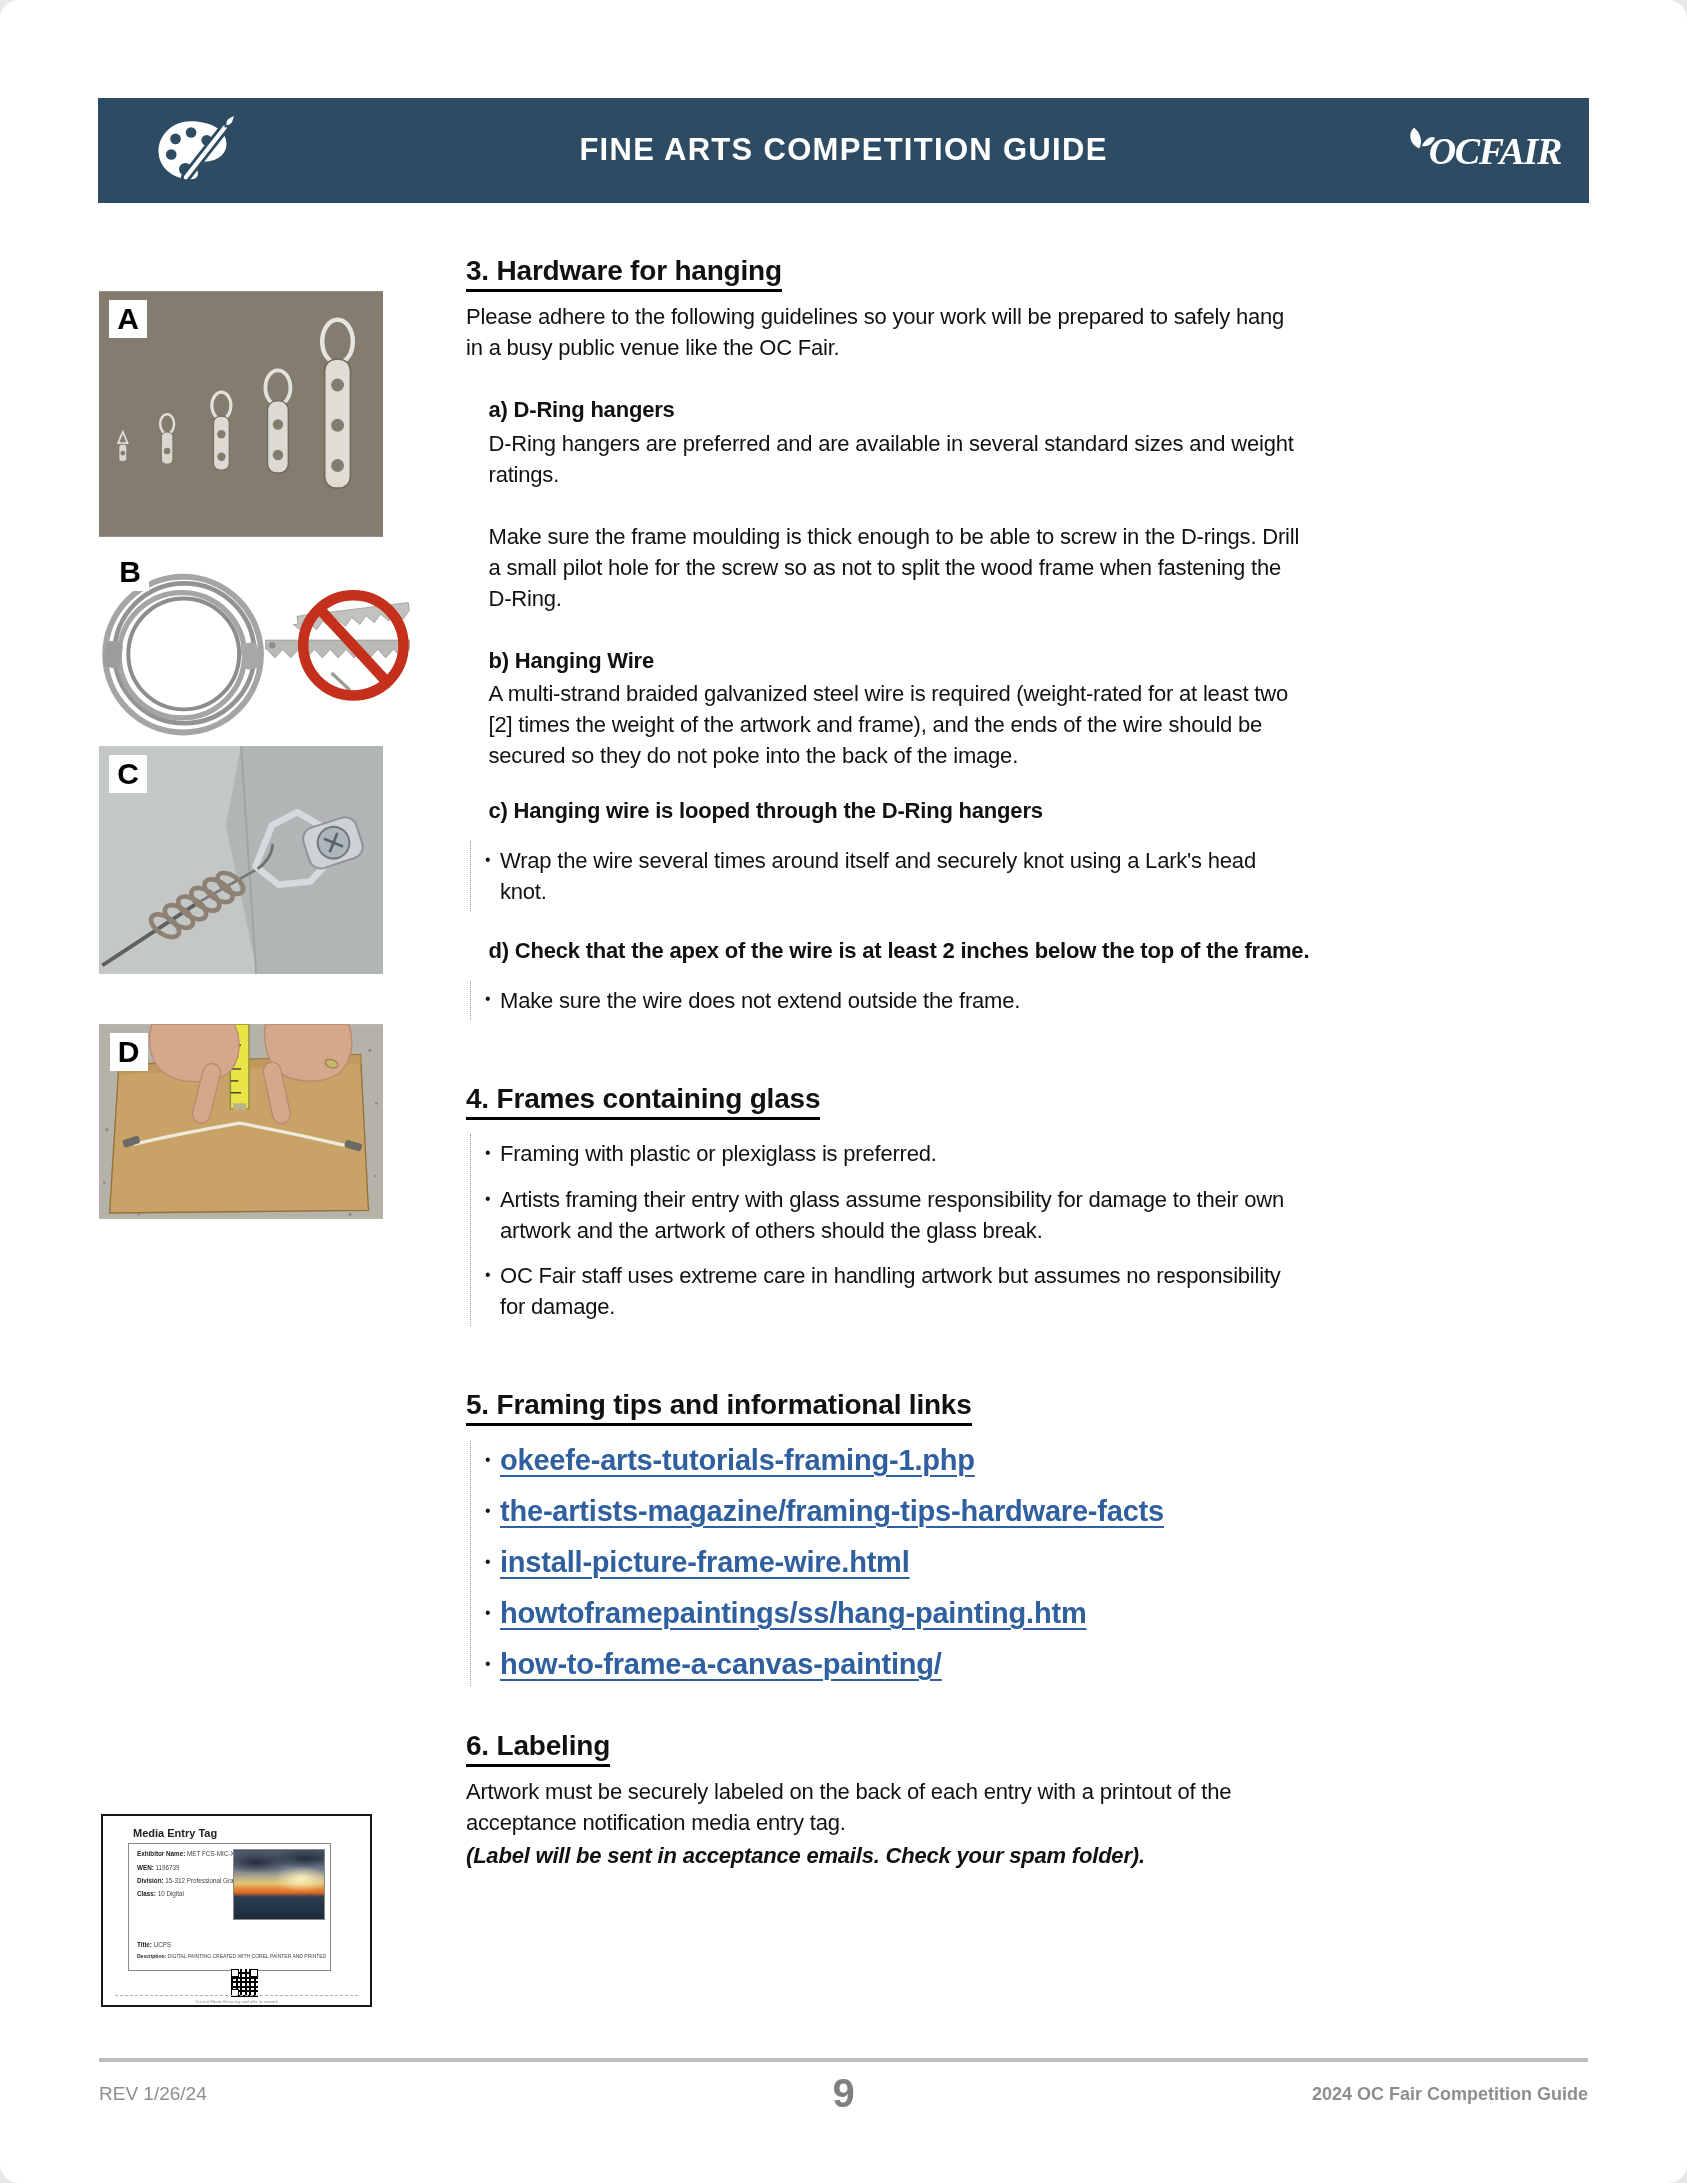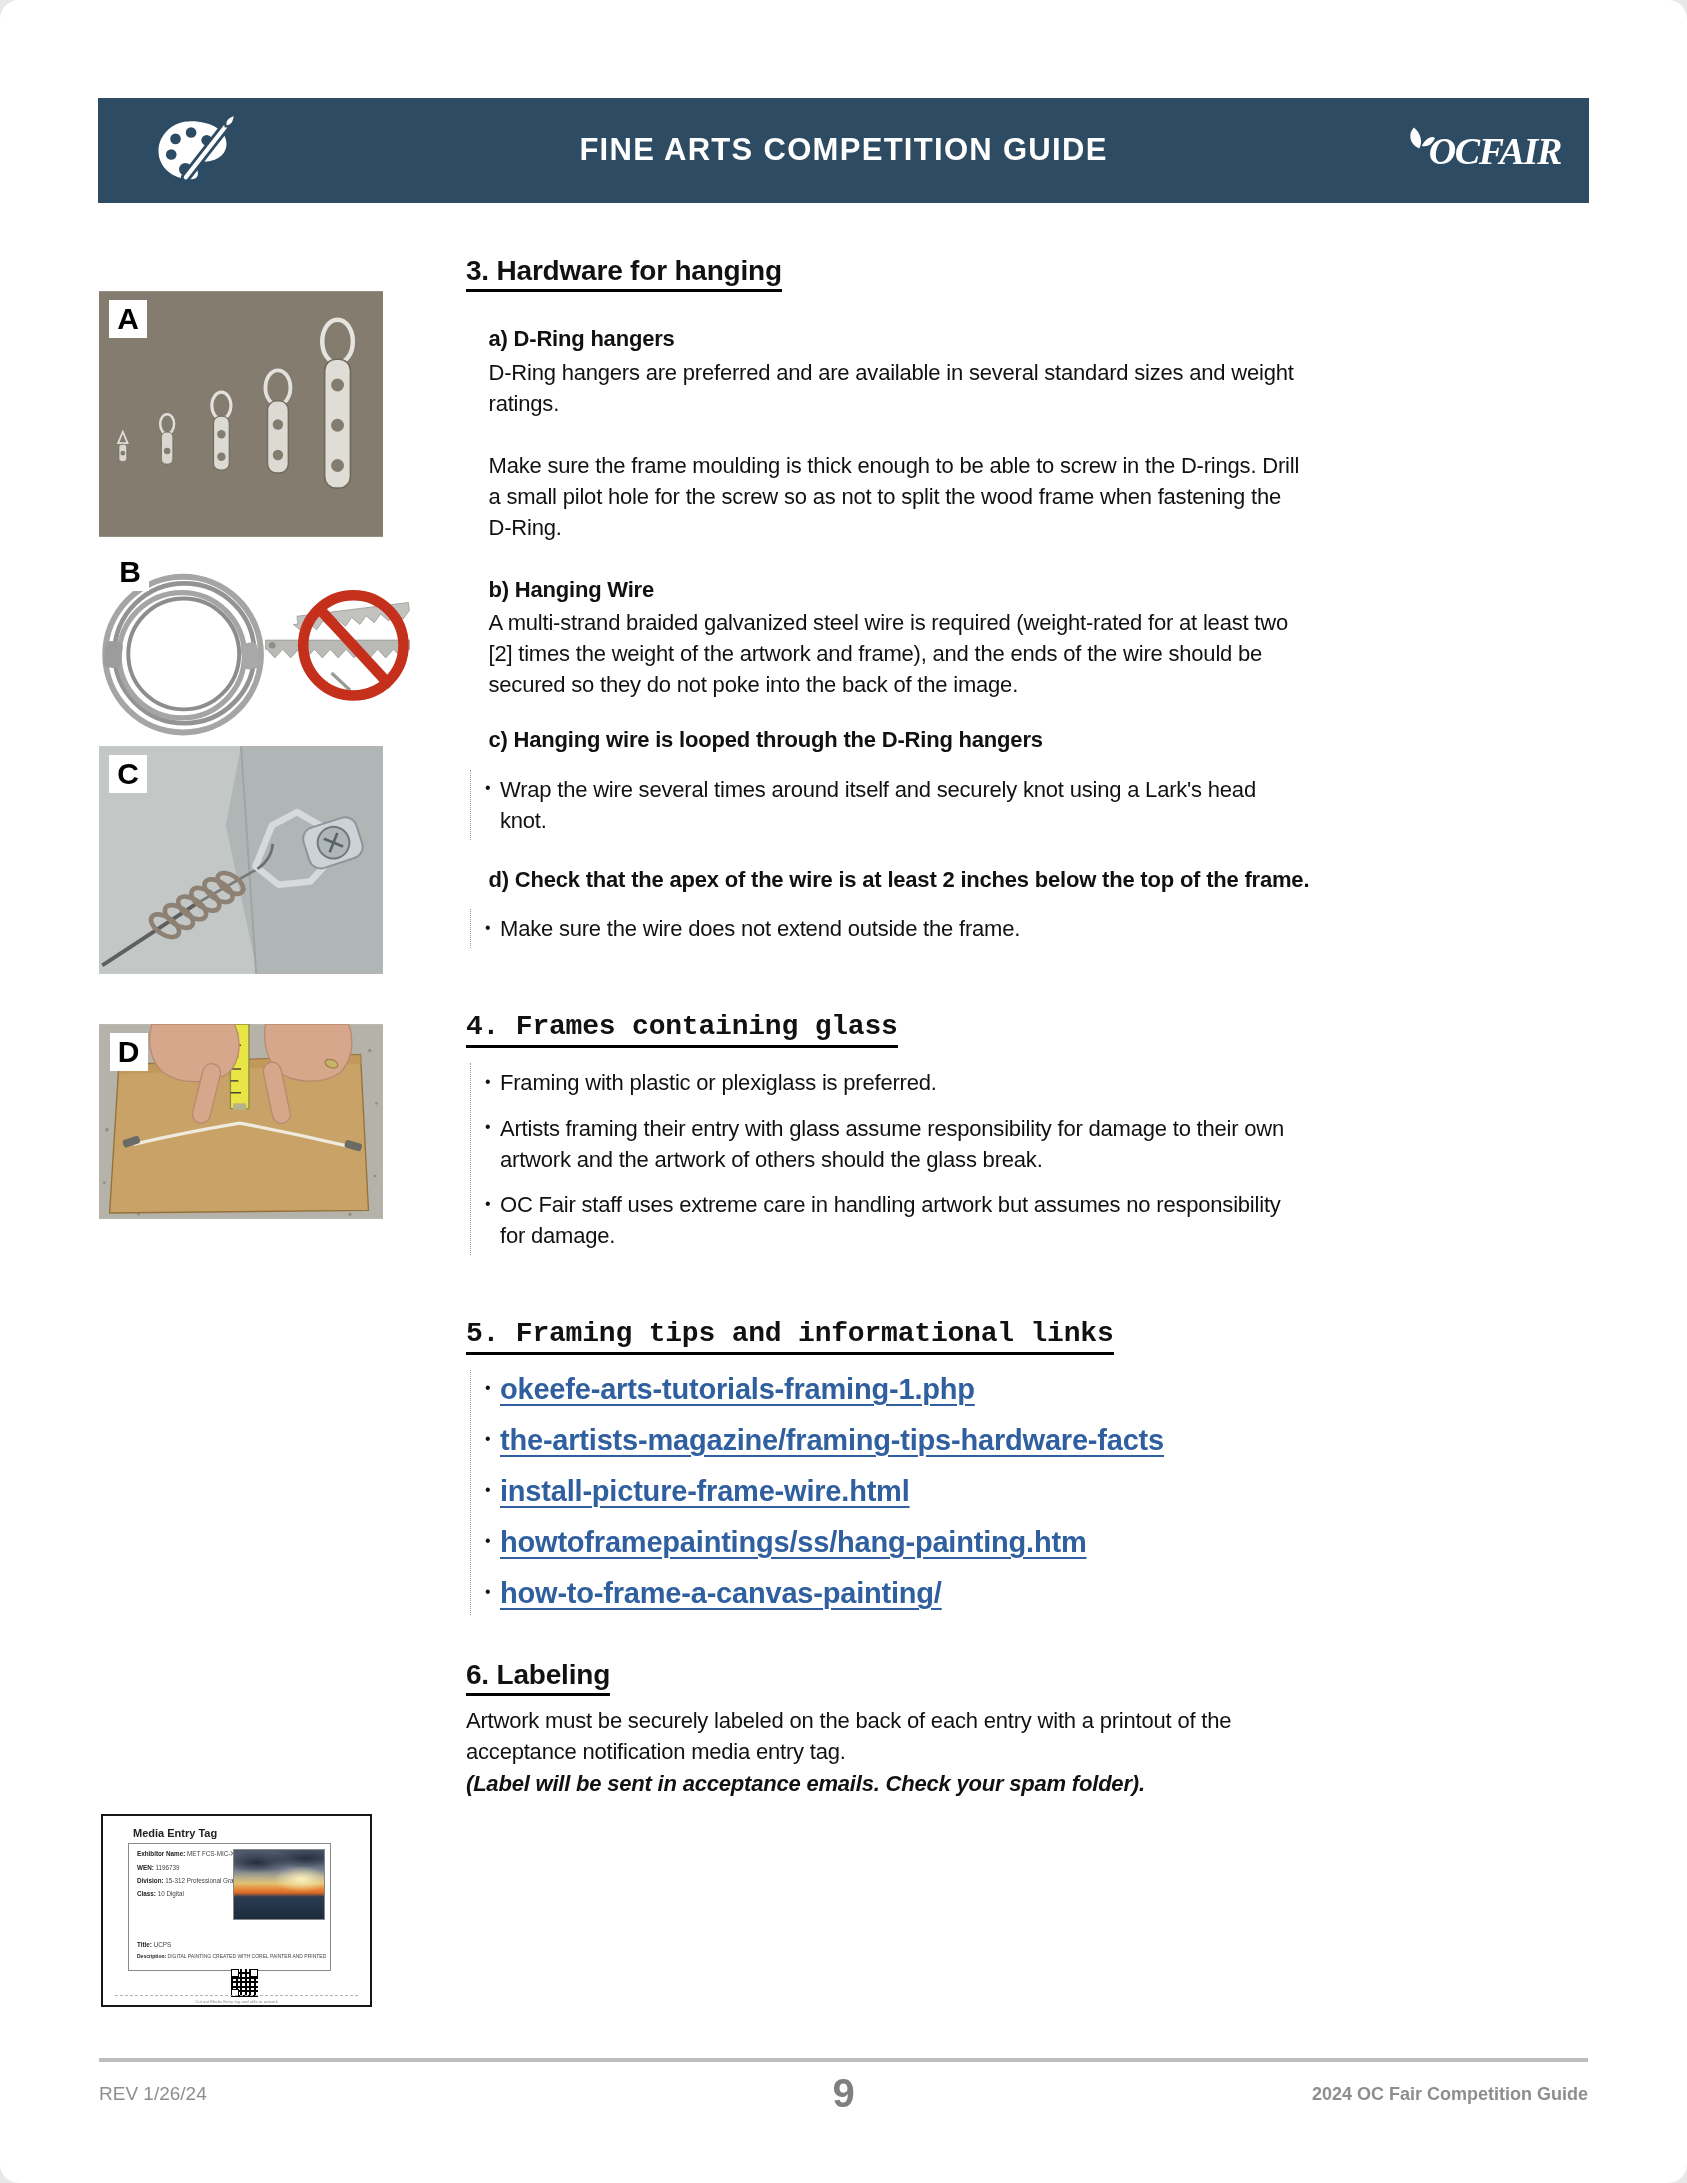--- a/index.html
+++ b/index.html
@@ -17,21 +17,21 @@
   
   .content{position:absolute;left:466px;top:255px;width:1092px;font-size:22px;line-height:31px;letter-spacing:-0.2px;}
   .h{display:table;font-size:28px;line-height:32px;font-weight:bold;border-bottom:3.3px solid #000;
      padding-bottom:2px;margin:0 0 9.3px 0;}
   .pre{white-space:pre-line;}
   .para{margin:0;}
   .sub{margin-left:22.5px;}
   .subhead{font-weight:bold;margin:0 0 2.6px 0;}
   .g2{margin-top:31px;}
   .g3{margin-top:24px;}
-  .sec{margin-top:63px;font-family:Liberation Mono, monospace;}
+  .sec{margin-top:63px;}
   .bgroup{border-left:1.3px dotted #9a9a9a;padding:4px 0 4px 12px;margin:14.6px 0 0 4px;}
   .brow{position:relative;padding-left:17px;margin-bottom:14.6px;}
   .brow:last-child{margin-bottom:0;}
   .brow::before{content:"•";position:absolute;left:2px;top:-1.3px;font-size:16px;line-height:31px;color:#111;}
   .linkrow{margin-bottom:18px;}
   .linkrow a{color:#2f5f9f;font-weight:bold;font-size:29px;text-decoration:underline;
      text-decoration-thickness:2px;text-underline-offset:4.6px;cursor:pointer;}
   .note{font-weight:bold;font-style:italic;margin-top:1.3px;}
   
   .fig{position:absolute;}
@@ -248,20 +248,22 @@
         <div class="f f2"></div>
         <div class="f f3"></div>
     </div>
     <div class="tagdots"></div>
     <div class="tagcap">Cut out Media Entry tag and affix to artwork</div>
   </div>
 
   <div class="content">
 
     <div class="h">3. Hardware for hanging</div>
+    <p class="para pre">Please adhere to the following guidelines so your work will be prepared to safely hang
+in a busy public venue like the OC Fair.</p>
 
     <div class="sub">
       <p class="subhead g2">a) D-Ring hangers</p>
       <p class="para pre">D-Ring hangers are preferred and are available in several standard sizes and weight
 ratings.</p>
       <p class="para pre g2">Make sure the frame moulding is thick enough to be able to screw in the D-rings. Drill
 a small pilot hole for the screw so as not to split the wood frame when fastening the
 D-Ring.</p>
 
       <p class="subhead g2">b) Hanging Wire</p>

